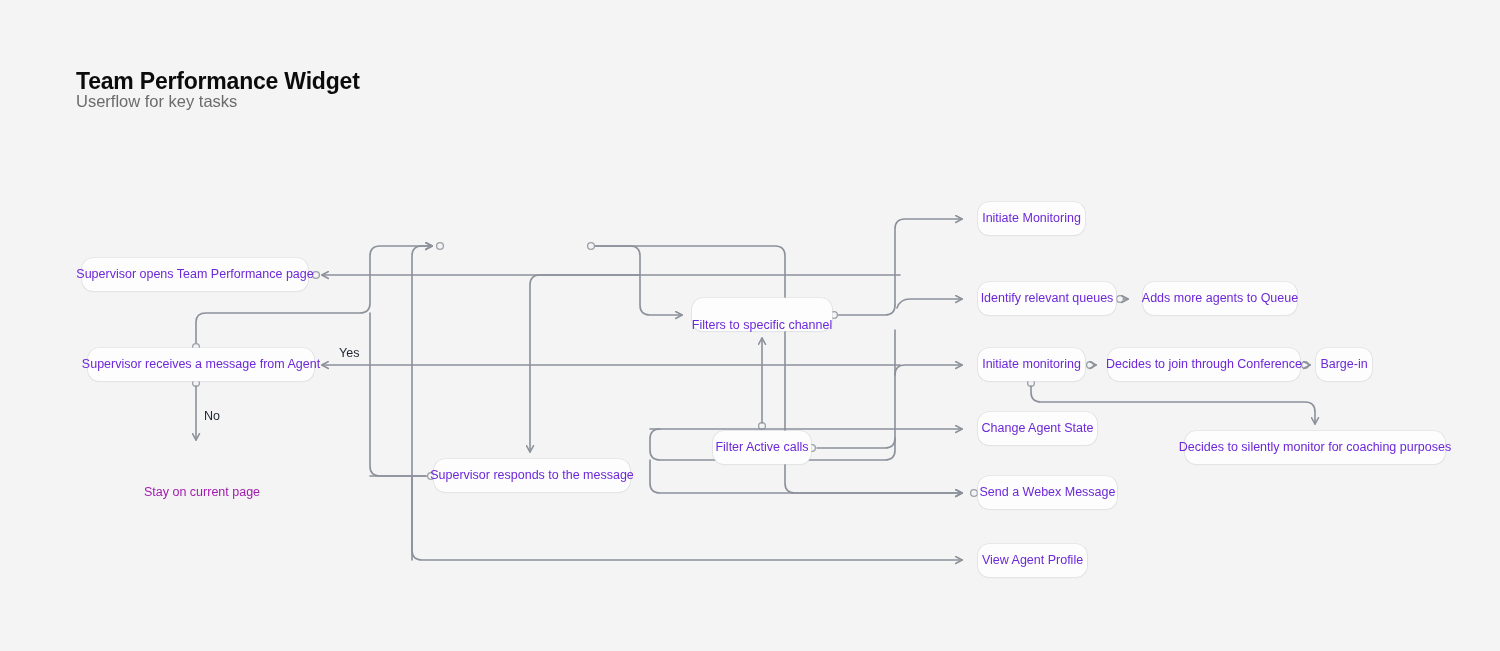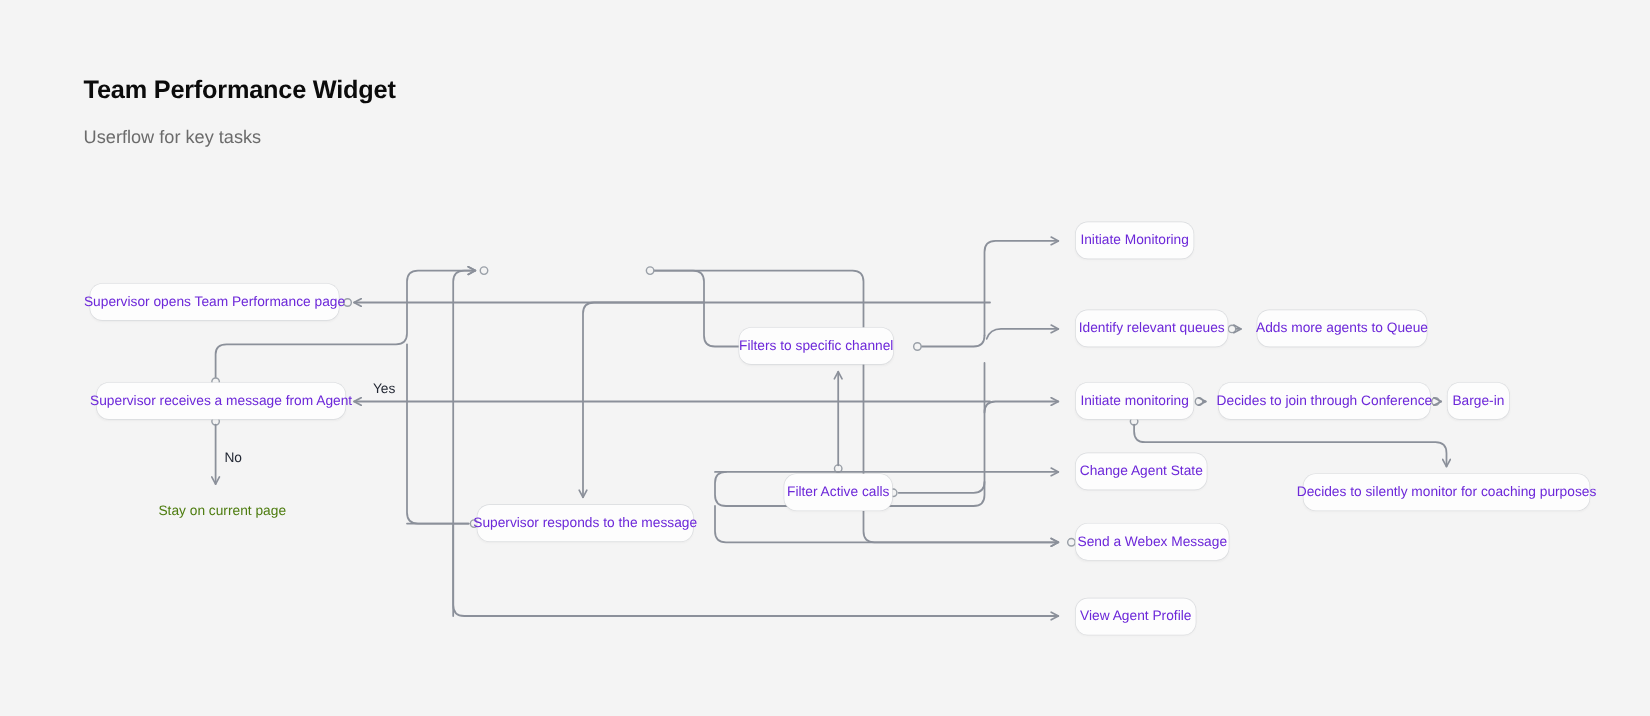--- a/index.html
+++ b/index.html
@@ -25,21 +25,21 @@
     top: 68px;
     font-size: 23px;
     font-weight: bold;
     color: #0b0b0b;
     letter-spacing: -0.2px;
     white-space: nowrap;
   }
   .subheading {
     position: absolute;
     left: 76px;
-    top: 116px;
+    top: 92px;
     font-size: 16.5px;
     font-weight: normal;
     color: #6b6b6b;
     white-space: nowrap;
   }
   
   #edges {
     position: absolute;
     left: 0; top: 0;
     width: 1500px; height: 651px;
@@ -61,23 +61,24 @@
     line-height: 1;
     display: flex;
     align-items: center;
     justify-content: center;
     padding: 0 14px;
     white-space: nowrap;
     height: 33px;
   }
   .plain-label {
     position: absolute;
-    color: #4d7c0f;
+    color: #a21caf;
     font-size: 12.5px;
     white-space: nowrap;
+    margin-top: 28px;
   }
   .edge-label {
     position: absolute;
     color: #1f2430;
     font-size: 12.5px;
     white-space: nowrap;
     z-index: 3;
   }
 </style>
 </head>
@@ -170,21 +171,21 @@
   <div id="nodes">
     <div class="node" style="left:82px;  top:258px; width:226px;">
         <span>Supervisor opens Team Performance page</span>
       </div>
     <div class="node" style="left:88px;  top:348px; width:226px;">
         <span>Supervisor receives a message from Agent</span>
       </div>
     <div class="node" style="left:434px; top:459px; width:196px;">
         <span>Supervisor responds to the message</span>
       </div>
-    <div class="node" style="left:672px; top:298px; width:140px;">
+    <div class="node" style="left:692px; top:298px; width:140px;align-items:flex-end;">
         <span>Filters to specific channel</span>
       </div>
     <div class="node" style="left:713px; top:431px; width:98px;">
         <span>Filter Active calls</span>
       </div>
     <div class="node" style="left:978px; top:202px; width:107px;">
         <span>Initiate Monitoring</span>
       </div>
     <div class="node" style="left:978px; top:282px; width:138px;">
         <span>Identify relevant queues</span>

